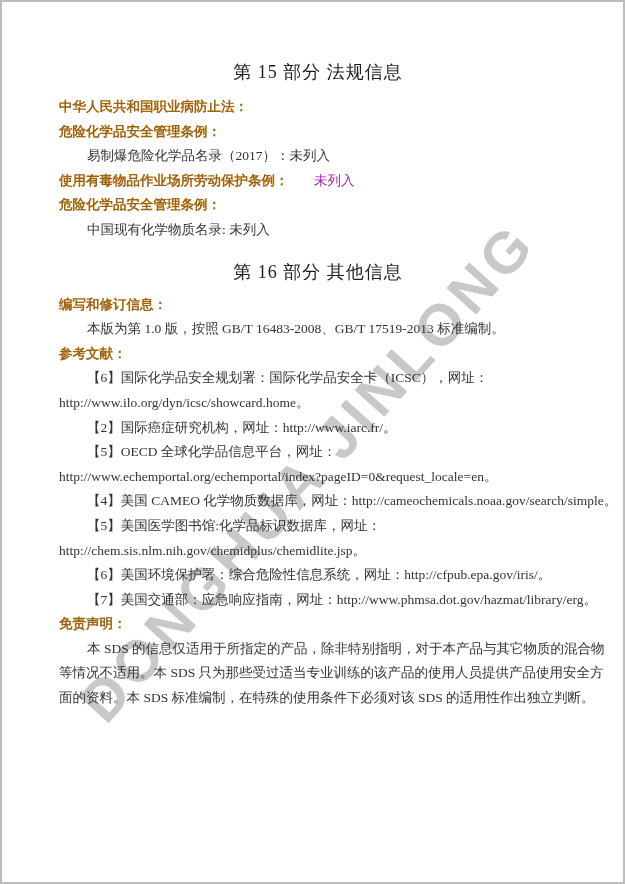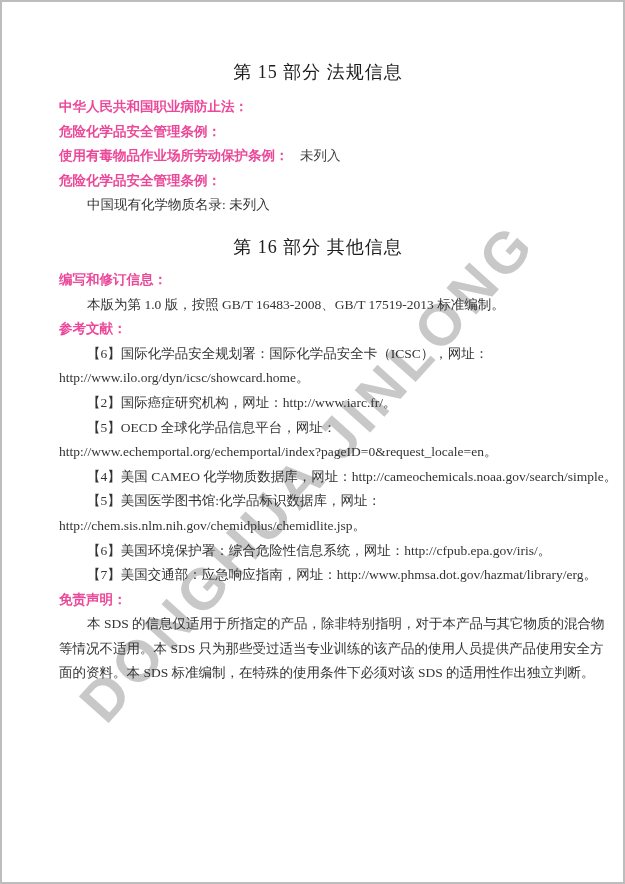--- a/index.html
+++ b/index.html
@@ -53,44 +53,45 @@
     margin-top: 16px;
     margin-bottom: 8px;
   }
   .line {
     font-size: 13.5px;
     line-height: 24.6px;
     white-space: nowrap;
   }
   .bold {
     font-weight: 700;
-    color: #ec4899;
+    color: #a16207;
   }
   .indent {
     padding-left: 28px;
   }
   .inline-value {
-    margin-left: 8px;
+    margin-left: 22px;
     font-weight: 400;
-    color: #404040;
+    color: #a21caf;
   }
 </style>
 </head>
 <body>
 
 <div class="page">
 
   <div class="watermark" style="color: rgb(200, 200, 200);">DONGHUA JINLONG</div>
 
   <div class="content">
 
     <h1 class="section-title">第 15 部分 法规信息</h1>
 
     <div class="line bold">中华人民共和国职业病防止法：</div>
     <div class="line bold">危险化学品安全管理条例：</div>
+    <div class="line indent">易制爆危险化学品名录（2017）：未列入</div>
     <div class="line">
       <span class="bold">使用有毒物品作业场所劳动保护条例：</span>
       <span class="inline-value">未列入</span>
     </div>
     <div class="line bold">危险化学品安全管理条例：</div>
     <div class="line indent">中国现有化学物质名录: 未列入</div>
 
     <h1 class="section-title second">第 16 部分 其他信息</h1>
 
     <div class="line bold">编写和修订信息：</div>

